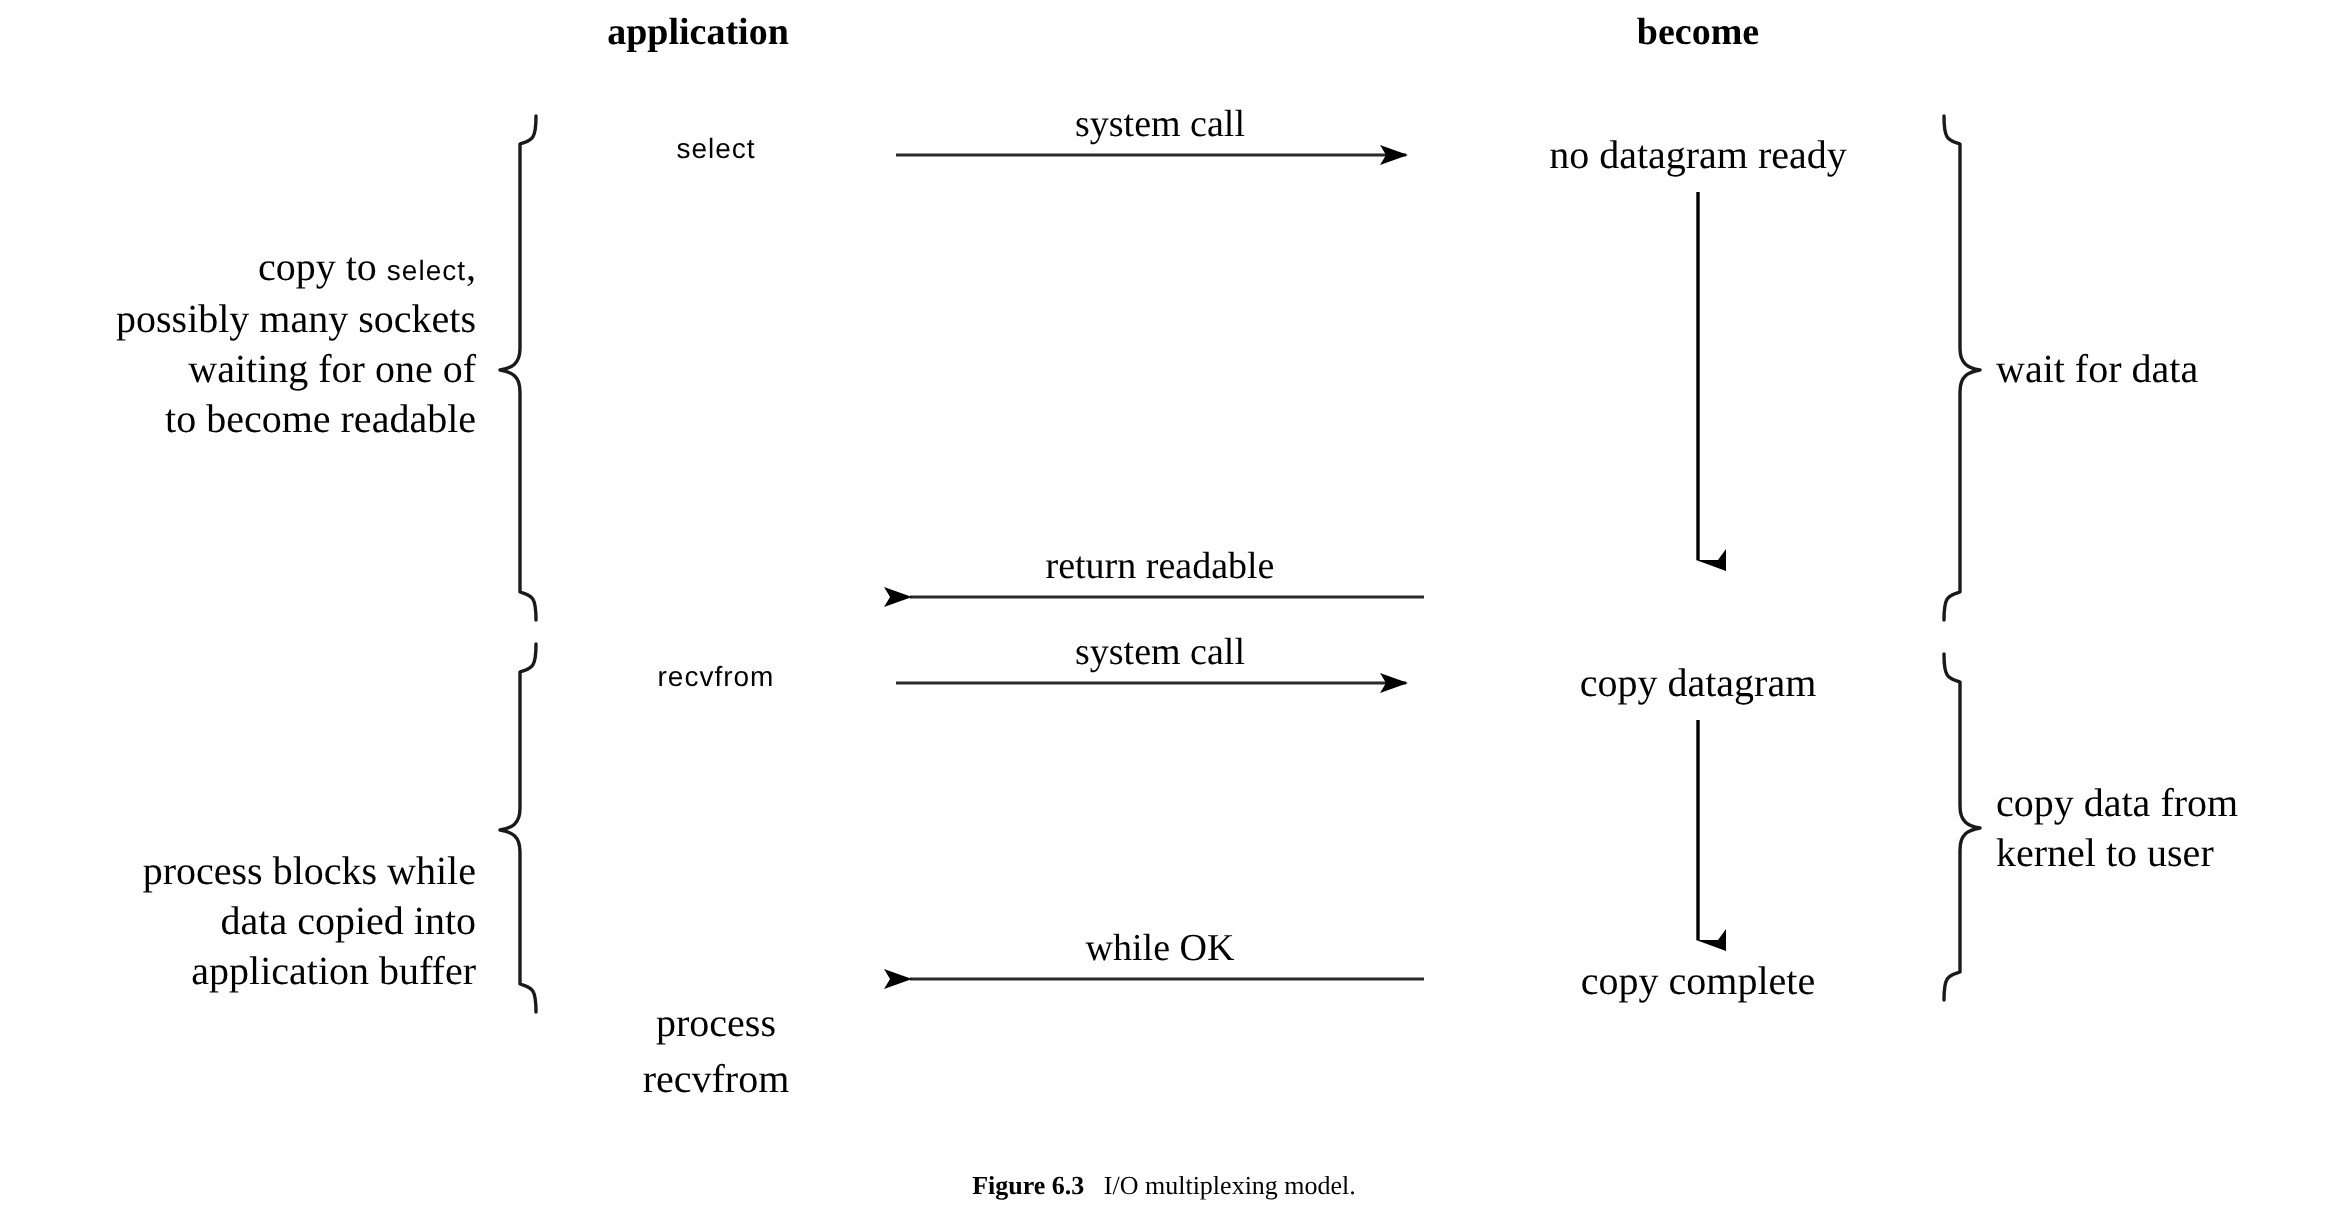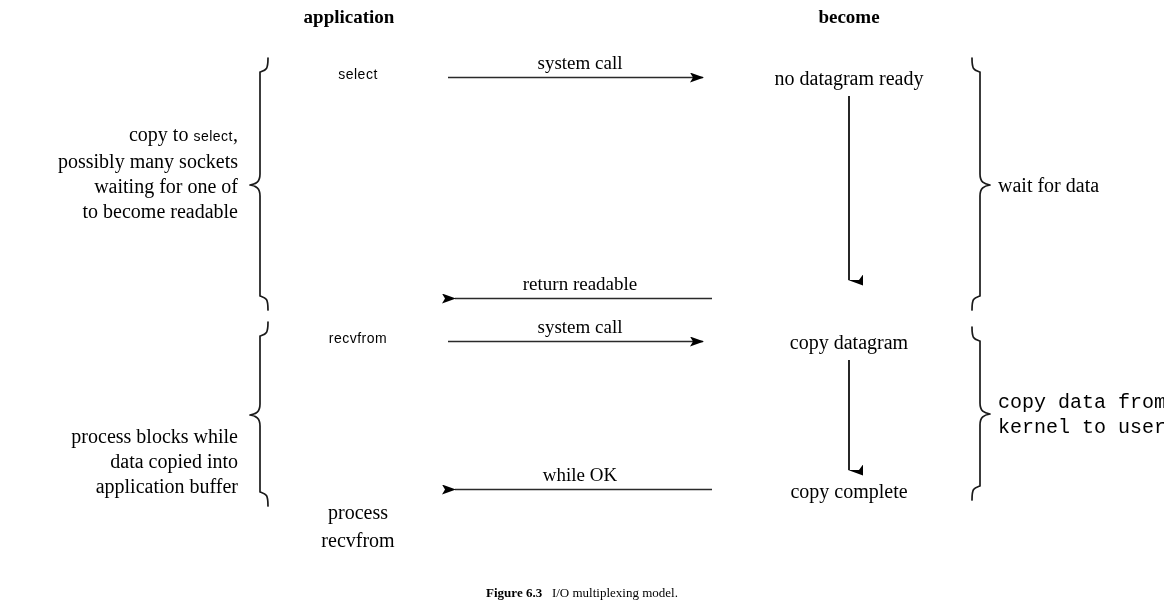--- a/index.html
+++ b/index.html
@@ -178,21 +178,21 @@
   </div>
 
   <div class="abs txt right-al" style="left:10px; top:378px; width:228px;margin-top:46px;">
     <div>process blocks while</div>
     <div>data copied into</div>
     <div>application buffer</div>
   </div>
 
   <div class="abs txt left-al" style="left:998px; top:173px; width:166px;">wait for data</div>
 
-  <div class="abs txt left-al" style="left:998px; top:390px; width:166px;font-family:Liberation Mono, monospace;">
+  <div class="abs txt left-al" style="left:998px; top:390px; width:166px;">
     <div>copy data from</div>
     <div>kernel to user</div>
   </div>
 
   <div id="caption">
     <span class="cap-bold">Figure 6.3</span><span>&nbsp;&nbsp;&nbsp;</span><span>I/O multiplexing model.</span>
   </div>
 
 </div>
 

